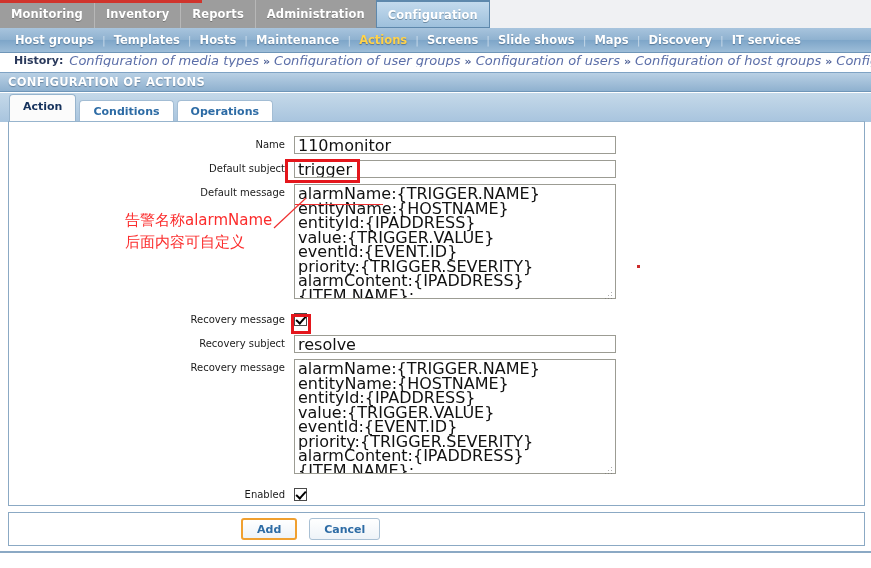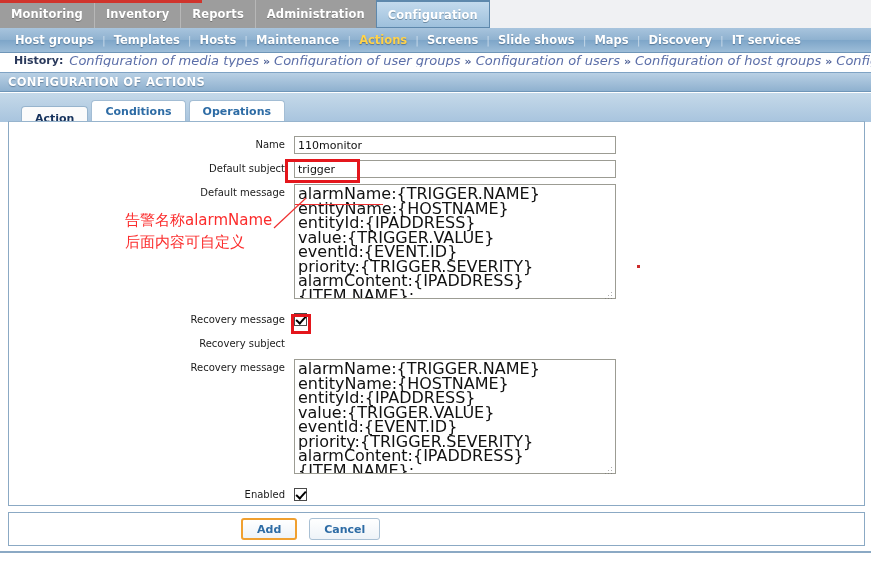--- a/index.html
+++ b/index.html
@@ -172,23 +172,22 @@
     font-weight: bold;
     font-size: 11px;
     cursor: pointer;
     box-sizing: border-box;
     position: relative;
   }
   .tab.active {
     color: #16325c;
     background: #fbfbfb;
     border-color: #97b4cd;
-    height: 16px;
+    height: 28px;
     line-height: 24px;
-    margin-left: 12px;
   }
 
   
   #form-frame {
     position: absolute;
     left: 8px; top: 121px;
     width: 857px;
     height: 385px;
     background: #ffffff;
     border: 1px solid #8ba9c4;
@@ -216,21 +215,21 @@
   }
   .form-field { flex: 0 0 auto; }
 
   input.txt {
     width: 322px;
     height: 18px;
     box-sizing: border-box;
     border: 1px solid #9c9c93;
     background: #ffffff;
     font-family: "DejaVu Sans", "Liberation Sans", sans-serif;
-    font-size: 11px;
+    font-size: 16px;
     color: #111111;
     padding: 1px 3px;
     outline: none;
   }
   textarea.ta {
     width: 322px;
     height: 115px;
     box-sizing: border-box;
     border: 1px solid #9c9c93;
     background: #ffffff;
@@ -459,20 +458,23 @@
 
     <div class="form-row" style="margin-top:9px">
       <div class="form-label">Recovery message</div>
       <div class="form-field">
         <input class="cb" type="checkbox" checked="" style="">
       </div>
     </div>
 
     <div class="form-row" style="margin-top:6px">
       <div class="form-label">Recovery subject</div>
+      <div class="form-field">
+        <input class="txt" type="text" value="resolve" style="">
+      </div>
     </div>
 
     <div class="form-row">
       <div class="form-label">Recovery message</div>
       <div class="form-field">
         <div class="ta-wrap">
           <textarea class="ta" style="">alarmName:{TRIGGER.NAME}
 entityName:{HOSTNAME}
 entityId:{IPADDRESS}
 value:{TRIGGER.VALUE}

